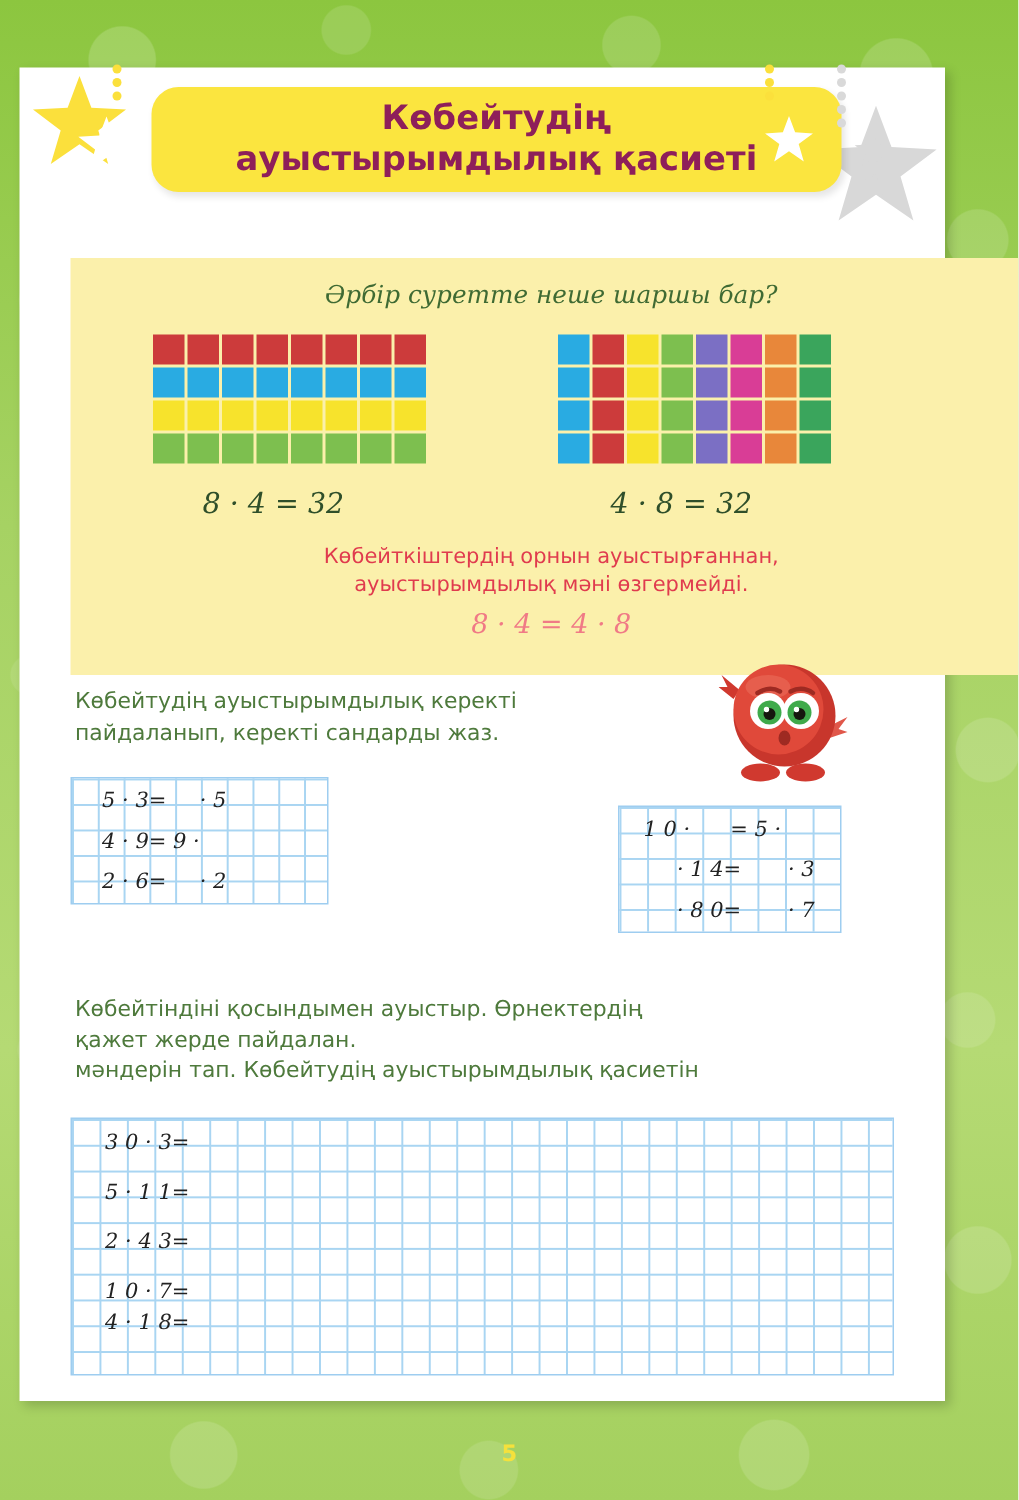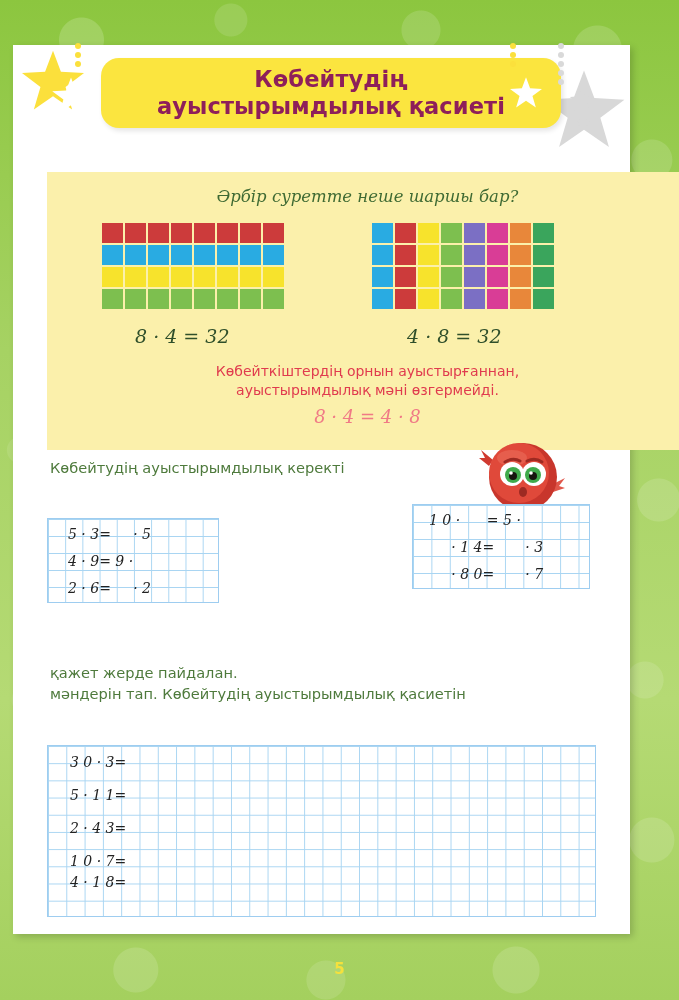--- a/index.html
+++ b/index.html
@@ -224,20 +224,21 @@
 
     <div class="rule">
       <div>Көбейткіштердің орнын ауыстырғаннан,</div>
       <div>ауыстырымдылық мәні өзгермейді.</div>
     </div>
     <div class="rule2">8 · 4 = 4 · 8</div>
   </div>
 
   <div class="task" style="left:50px;top:458px;width:420px;">
     <div>Көбейтудің ауыстырымдылық керекті</div>
+    <div>пайдаланып, керекті сандарды жаз.</div>
   </div>
 
   <div class="mascot">
     <svg width="88" height="95" viewBox="0 0 88 95">
       <ellipse cx="28" cy="83" rx="13" ry="6" fill="#d0392f"></ellipse>
       <ellipse cx="58" cy="83" rx="13" ry="6" fill="#d0392f"></ellipse>
       <path d="M14 28 L2 18 L6 26 L0 26 L10 34 Z" fill="#d0392f"></path>
       <path d="M74 52 L86 46 L80 54 L86 56 L74 60 Z" fill="#e0574a"></path>
       <circle cx="44" cy="45" r="34" fill="#c8362c"></circle>
       <circle cx="40" cy="41" r="30" fill="#e0493a"></circle>
@@ -256,29 +257,30 @@
     </svg>
   </div>
 
   <div class="gp" id="gp1" style="left:47px;top:518px;width:172px;height:85px;background-size:17.2px 17px;">
     <div class="lines" id="gp1-lines">
         <div class="line" style="top: 7px; left: 20px;">5 · 3=     · 5</div>
         <div class="line" style="top: 34px; left: 20px;">4 · 9= 9 ·</div>
         <div class="line" style="top: 61px; left: 20px;">2 · 6=     · 2</div>
       </div>
   </div>
-  <div class="gp" id="gp3" style="left:412px;top:504px;width:178px;height:85px;background-size:18.4px 17px;text-decoration:underline;">
+  <div class="gp" id="gp3" style="left:412px;top:537px;width:149px;height:85px;background-size:18.4px 17px;text-decoration:underline;">
     <div class="lines" id="gp3-lines">
         <div class="line" style="top: 7px; left: 16px;">1 0 ·      = 5 ·</div>
         <div class="line" style="top: 34px; left: 16px;">     · 1 4=       · 3</div>
         <div class="line" style="top: 61px; left: 16px;">     · 8 0=       · 7</div>
       </div>
   </div>
 
   <div class="task" style="left:50px;top:663px;width:530px;">
+    <div>Көбейтіндіні қосындымен ауыстыр. Өрнектердің</div>
     <div>қажет жерде пайдалан.</div>
     <div>мәндерін тап. Көбейтудің ауыстырымдылық қасиетін</div>
   </div>
 
   <div class="gp" id="gp4" style="left:47px;top:745px;width:549px;height:172px;background-size:18.3px 17.2px;">
     <div class="lines" id="gp4-lines">
         <div class="line" style="top: 8px; left: 22px;">3 0 · 3=</div>
         <div class="line" style="top: 41px; left: 22px;">5 · 1 1=</div>
         <div class="line" style="top: 74px; left: 22px;">2 · 4 3=</div>
         <div class="line" style="top: 107px; left: 22px;">1 0 · 7=</div>

